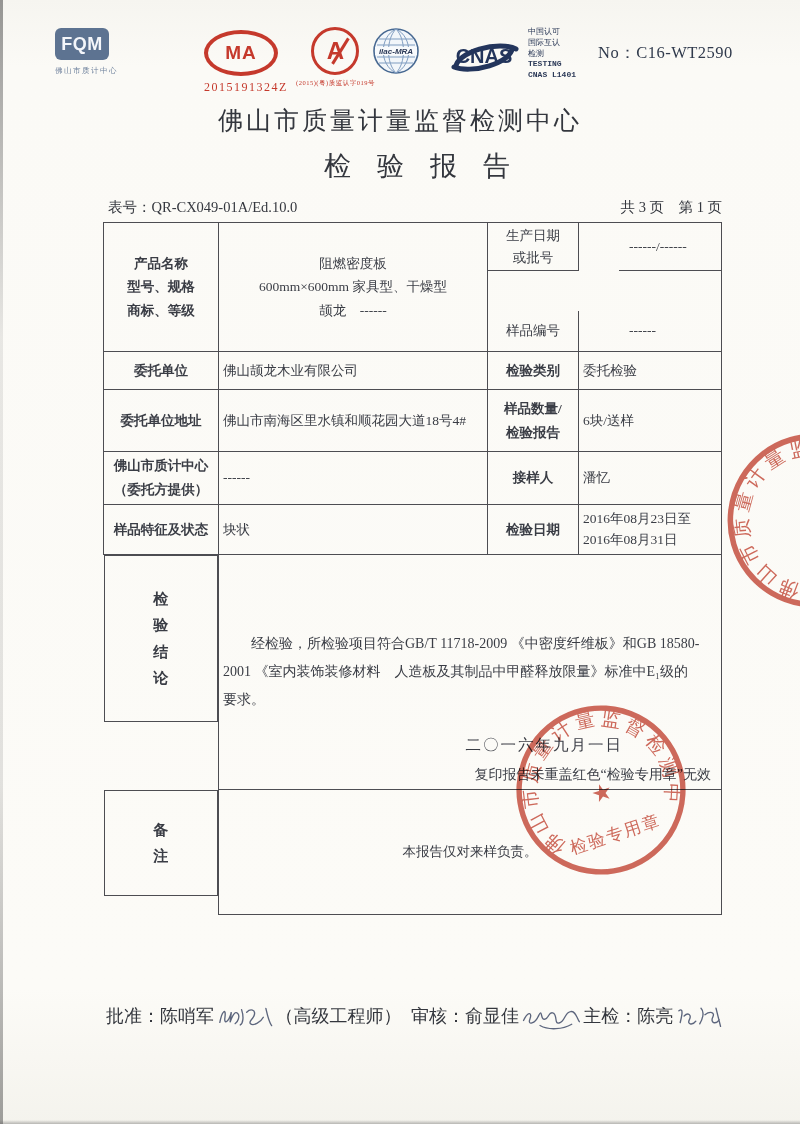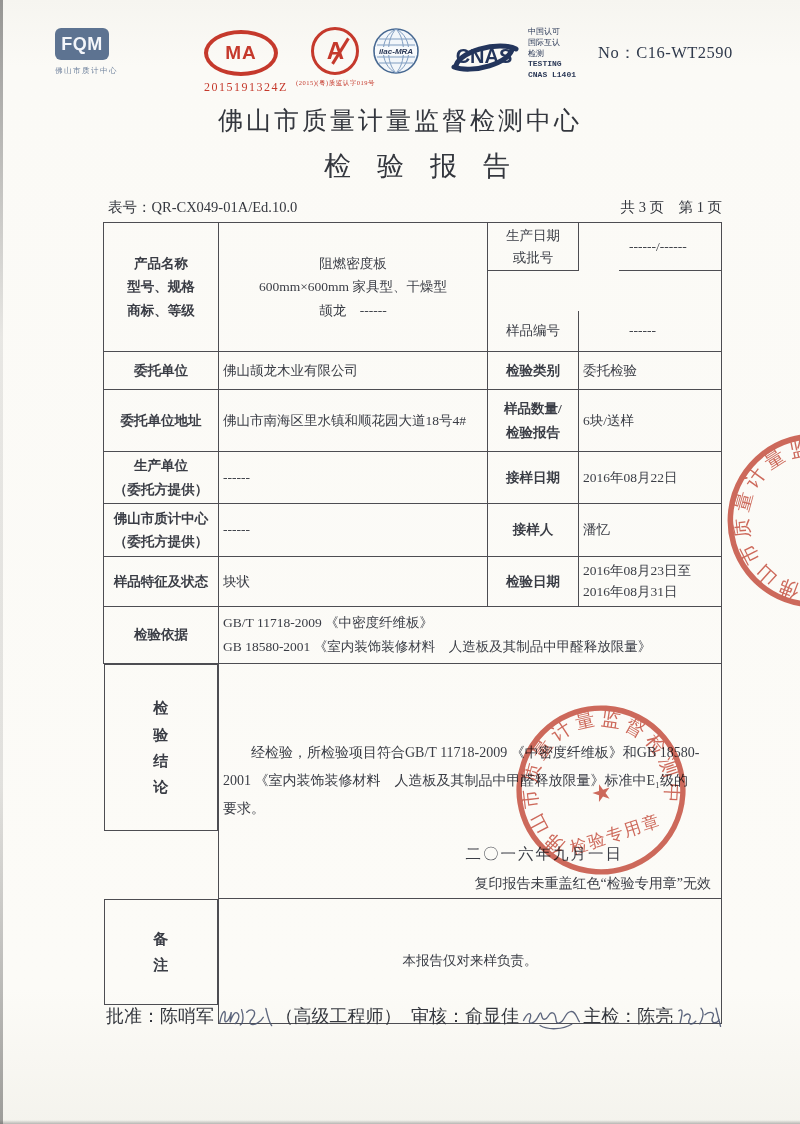--- a/index.html
+++ b/index.html
@@ -185,29 +185,20 @@
     <tr style="height:62px;">
       <td class="lab">委托单位地址</td>
       <td class="val">佛山市南海区里水镇和顺花园大道18号4#</td>
       <td class="lab">
         <div>样品数量/</div>
         <div>检验报告</div>
       </td>
       <td class="val">6块/送样</td>
     </tr>
 
-    <tr style="height:52px;">
-      <td class="lab">
-        <div>生产单位</div>
-        <div>（委托方提供）</div>
-      </td>
-      <td class="val">------</td>
-      <td class="lab">接样日期</td>
-      <td class="val">2016年08月22日</td>
-    </tr>
 
     <tr style="height:53px;">
       <td class="lab">
         <div>佛山市质计中心</div>
         <div>（委托方提供）</div>
       </td>
       <td class="val">------</td>
       <td class="lab">接样人</td>
       <td class="val">潘忆</td>
     </tr>
@@ -215,27 +206,20 @@
     <tr style="height:50px;">
       <td class="lab" style="padding:2px 1px;">样品特征及状态</td>
       <td class="val">块状</td>
       <td class="lab">检验日期</td>
       <td class="val" style="line-height:1.55;">
         <div>2016年08月23日至</div>
         <div>2016年08月31日</div>
       </td>
     </tr>
 
-    <tr style="height:57px;">
-      <td class="lab">检验依据</td>
-      <td class="val" colspan="3" style="line-height:1.8;">
-        <div>GB/T 11718-2009 《中密度纤维板》</div>
-        <div>GB 18580-2001 《室内装饰装修材料　人造板及其制品中甲醛释放限量》</div>
-      </td>
-    </tr>
 
     <tr style="height:235px;">
       <td class="lab vert" style="padding:30px 4px;">
         <span>检</span>
         <span>验</span>
         <span>结</span>
         <span>论</span>
       </td>
       <td class="concl-cell" colspan="3">
         <div class="concl-text">经检验，所检验项目符合GB/T 11718-2009 《中密度纤维板》和GB 18580-2001 《室内装饰装修材料　人造板及其制品中甲醛释放限量》标准中E₁级的要求。</div>

